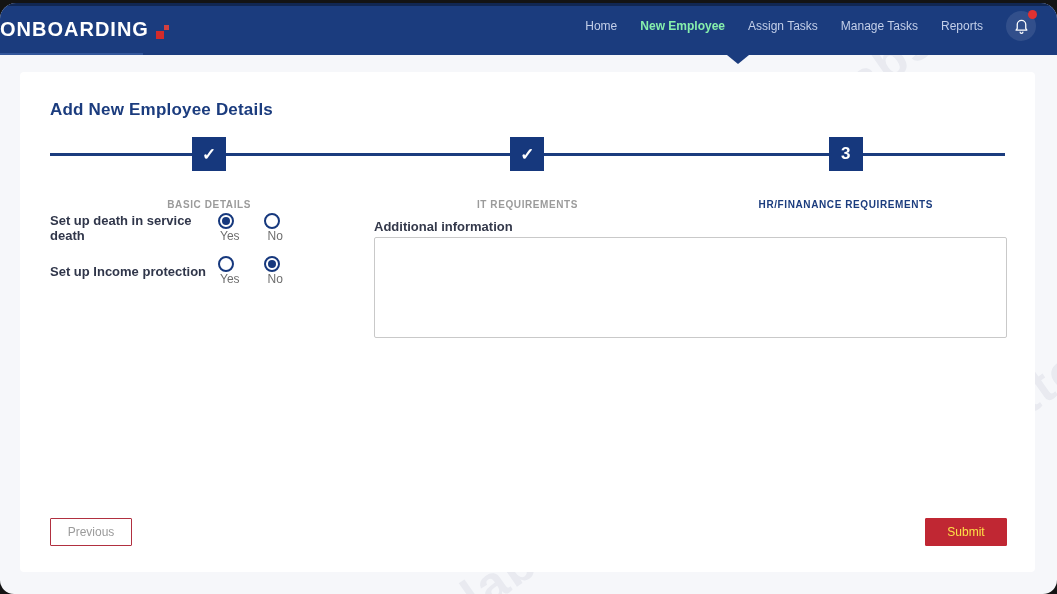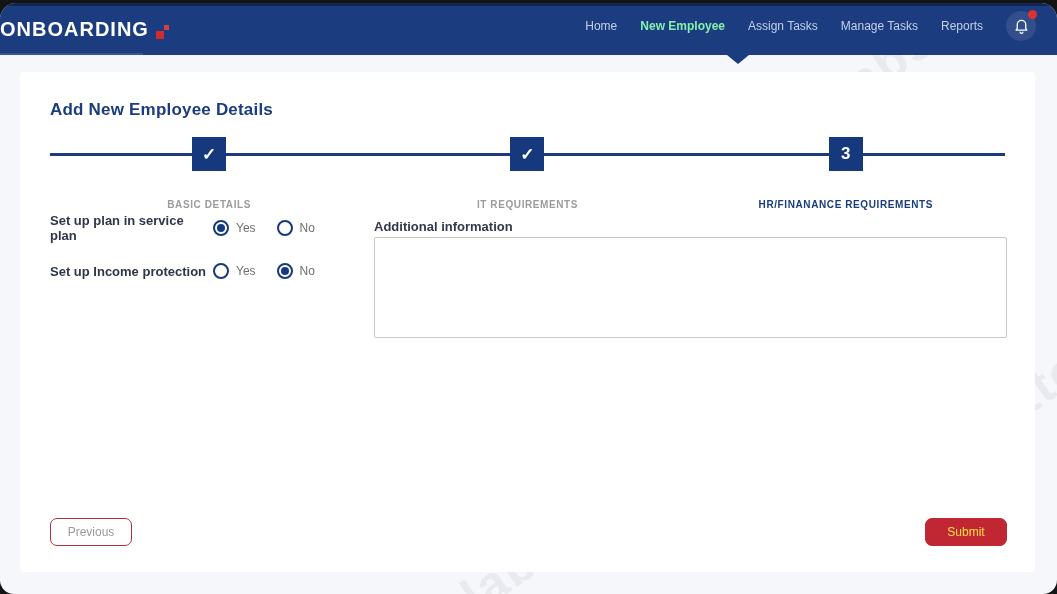--- a/index.html
+++ b/index.html
@@ -115,21 +115,21 @@
   .q-row {
     position:absolute; left:30px; height:18px;
     display:flex; align-items:center;
   }
   .q-row.row1 { top:147px; }
   .q-row.row2 { top:190px; }
   .q-label {
     width:163px; font-size:13px; font-weight:600; color:#30364a;
   }
   .radio-opt {
-    display:flex; align-items:center; margin-right:21px; cursor:pointer;
+    display:flex; align-items:center; margin-right:21px; cursor:pointer;flex-direction:column;
   }
   .radio-circle {
     width:16px; height:16px; border-radius:50%;
     border:2px solid #16387d; background:#ffffff;
     display:flex; align-items:center; justify-content:center;
   }
   .radio-circle.checked::after {
     content:""; width:8px; height:8px; border-radius:50%; background:#16387d;
   }
   .radio-text { margin-left:7px; font-size:12px; color:#6e6e6e; }
@@ -144,21 +144,21 @@
     background:#ffffff; resize:none;
     font-family:"Liberation Sans", sans-serif; font-size:13px; padding:8px;
     outline:none;
   }
   
   .btn {
     position:absolute; top:446px;
     width:82px; height:28px;
     font-size:12px; cursor:pointer;
     display:flex; align-items:center; justify-content:center;
-    border-radius:7px;
+    border-radius:1px;
     font-family:"Liberation Sans", sans-serif;
   }
   .btn-previous {
     left:30px; background:#ffffff;
     border:1px solid #b13040; color:#9b9b9b;
   }
   .btn-submit {
     left:905px; background:#c02733;
     border:1px solid #c02733; color:#fde047; font-weight:400;
   }
@@ -215,21 +215,21 @@
           <div class="step-label">IT REQUIREMENTS</div>
         </div>
         <div class="step active">
           <div class="step-box">3</div>
           <div class="step-label">HR/FINANANCE REQUIREMENTS</div>
         </div>
       </div>
     </div>
 
     <div class="q-row row1">
-      <div class="q-label">Set up plan in service plan</div>
+      <div class="q-label">Set up death in service death</div>
       <div class="radio-opt">
         <span class="radio-circle checked"></span>
         <span class="radio-text">Yes</span>
       </div>
       <div class="radio-opt">
         <span class="radio-circle"></span>
         <span class="radio-text">No</span>
       </div>
     </div>
 

